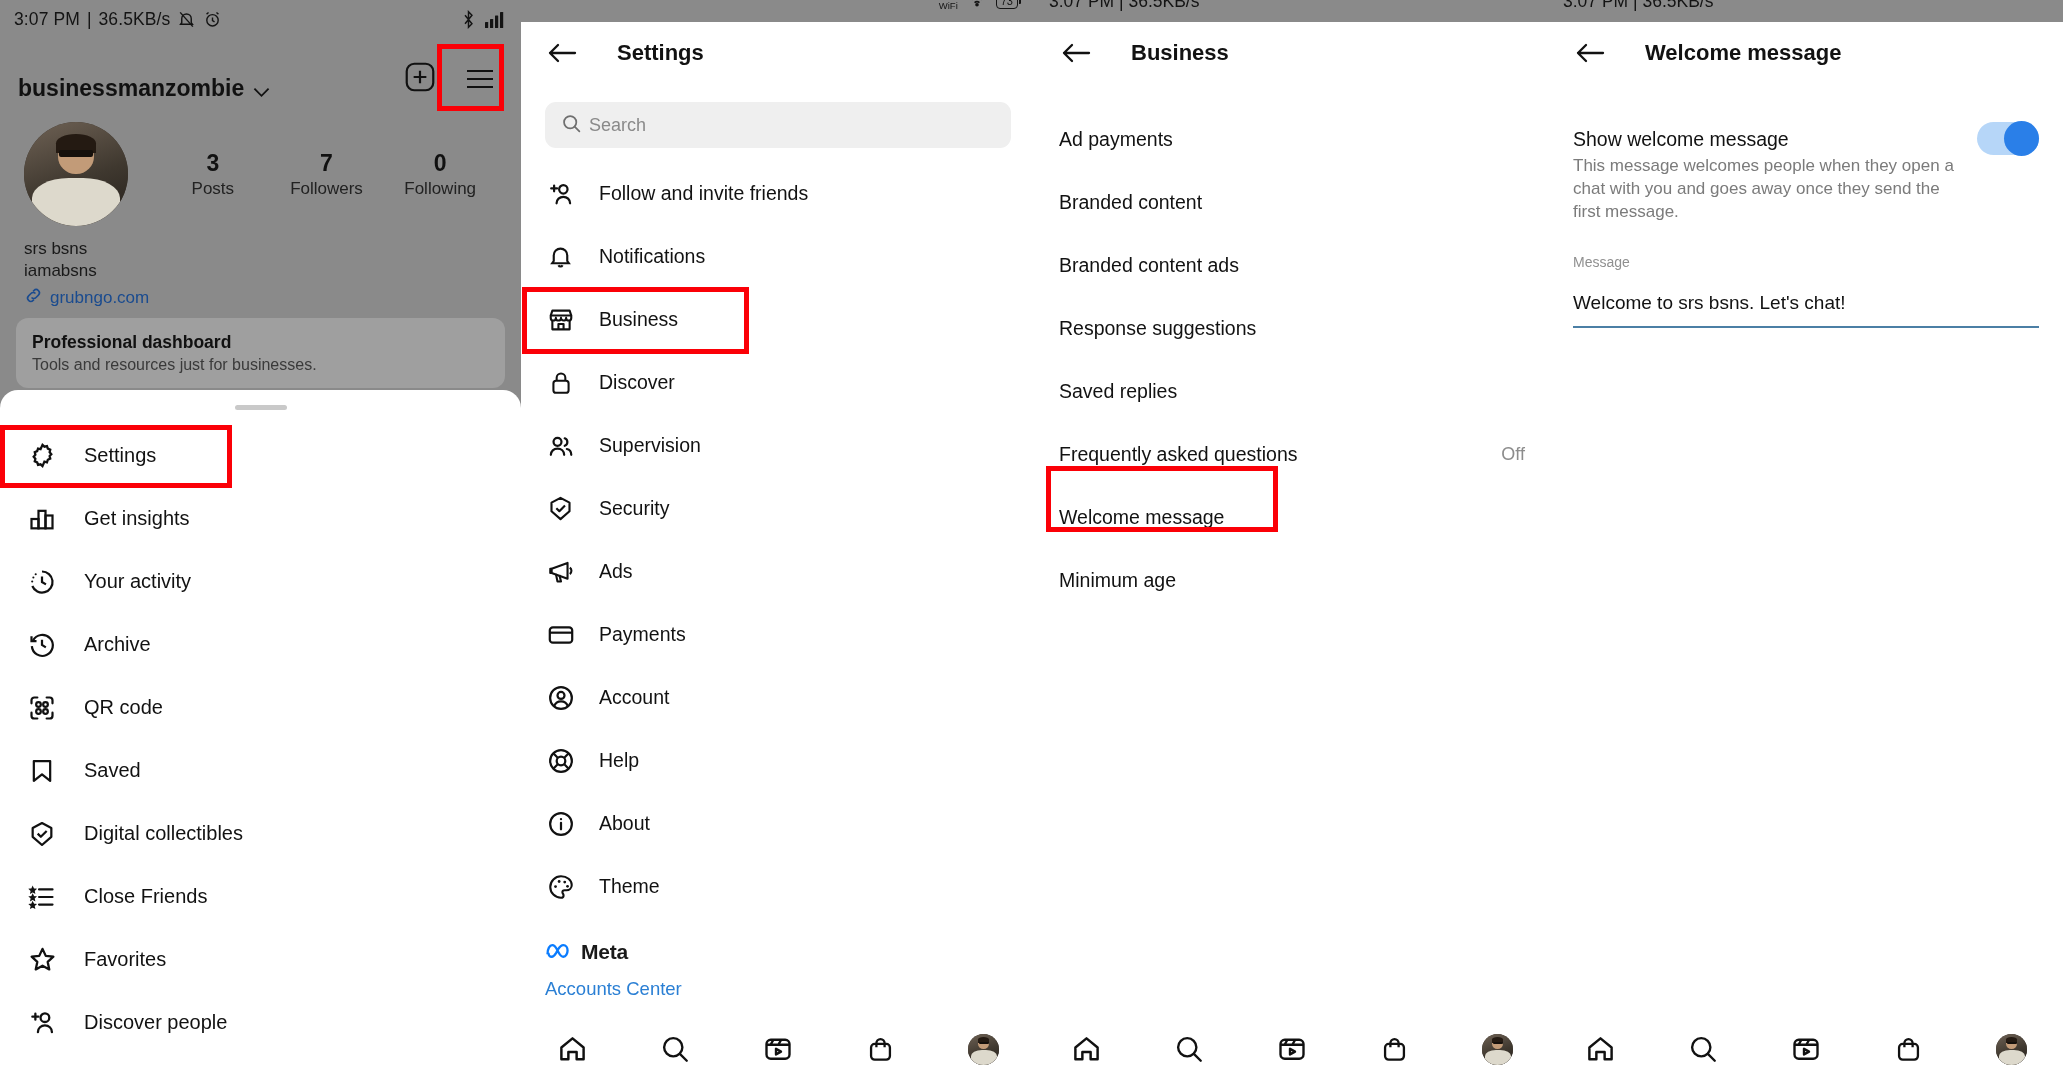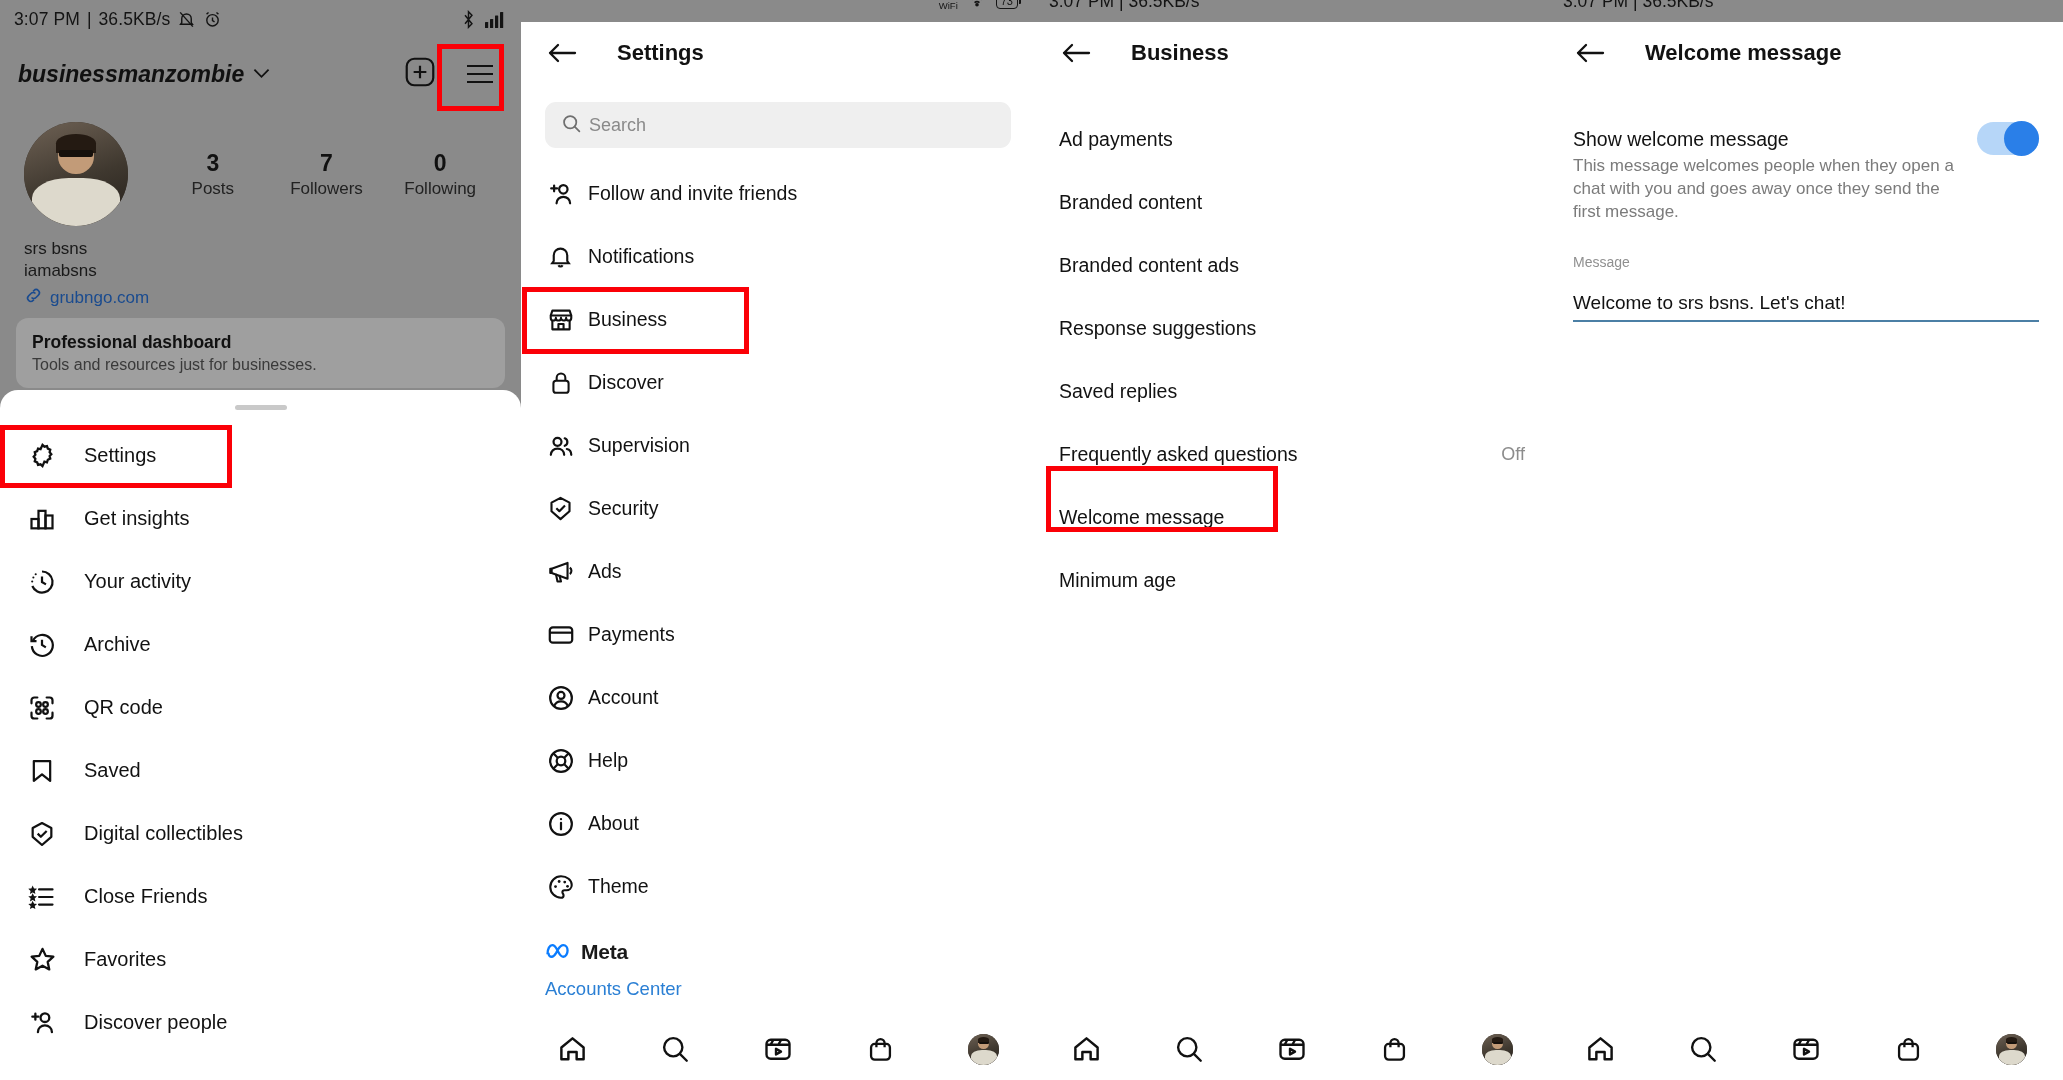--- a/index.html
+++ b/index.html
@@ -40,23 +40,22 @@
     color: #141414;
     letter-spacing: .1px;
   }
   .sb-left { display: flex; align-items: center; gap: 7px; white-space: nowrap; }
   .sb-right { margin-left: auto; display: flex; align-items: center; gap: 9px; }
   .sb-icon { display: inline-flex; align-items: center; }
 
   .ighead {
     position: absolute; top: 46px; left: 0; right: 0;
     height: 56px;
-    display: flex; align-items: center;
+    display: flex; align-items: flex-end;
     padding: 0 18px;
-    font-style: italic;
   }
   .ig-user {
     font-size: 23px; font-weight: bold; color: #111;
   }
   .ig-chev { margin-left: 9px; }
   .ighead-right { margin-left: auto; display: flex; align-items: center; gap: 22px; }
 
   .hl-red { position: absolute; border: 5px solid #fb0007; box-sizing: border-box; z-index: 40; pointer-events: none; }
 
   .profrow {
@@ -147,21 +146,21 @@
     font-family: "Liberation Sans", sans-serif;
     width: 100%;
   }
   .searchbox input::placeholder { color: #8a8a8a; }
 
   .setlist { padding-top: 14px; }
   .set-item {
     display: flex; align-items: center;
     height: 63px;
     padding: 0 24px;
-    gap: 12px;
+    gap: 23px;
   }
   .set-ico { width: 31px; height: 31px; flex-shrink: 0; display: flex; align-items: center; justify-content: center; }
   .set-lbl { font-size: 19.5px; color: #121212; }
 
   .meta-block { padding: 22px 24px 0; }
   .meta-logo { display: flex; align-items: center; gap: 9px; }
   .meta-word { font-size: 21px; font-weight: bold; color: #1a1a1a; letter-spacing: -.2px; }
   .meta-link { font-size: 18.5px; color: #2a7fd4; margin-top: 14px; }
 
   
@@ -188,21 +187,21 @@
     background: #b6d6f8; position: relative; flex-shrink: 0;
     margin-top: 24px;
   }
   .toggle .knob {
     position: absolute; right: 0; top: -1px;
     width: 35px; height: 35px; border-radius: 50%;
     background: #2a7fe8;
   }
   .wm-field { padding: 30px 24px 0; }
   .wm-flabel { font-size: 14px; color: #8f8f8f; }
-  .wm-fvalue { font-size: 19px; color: #121212; margin-top: 22px; padding-bottom: 6px; }
+  .wm-fvalue { font-size: 19px; color: #121212; margin-top: 22px; padding-bottom: 12px; }
   .wm-underline { height: 2px; background: #4b7fa5; }
 
   
   .tabbar {
     position: absolute; left: 0; right: 0; bottom: 0;
     height: 62px;
     background: #fff;
     display: flex; align-items: center;
     z-index: 30;
   }

